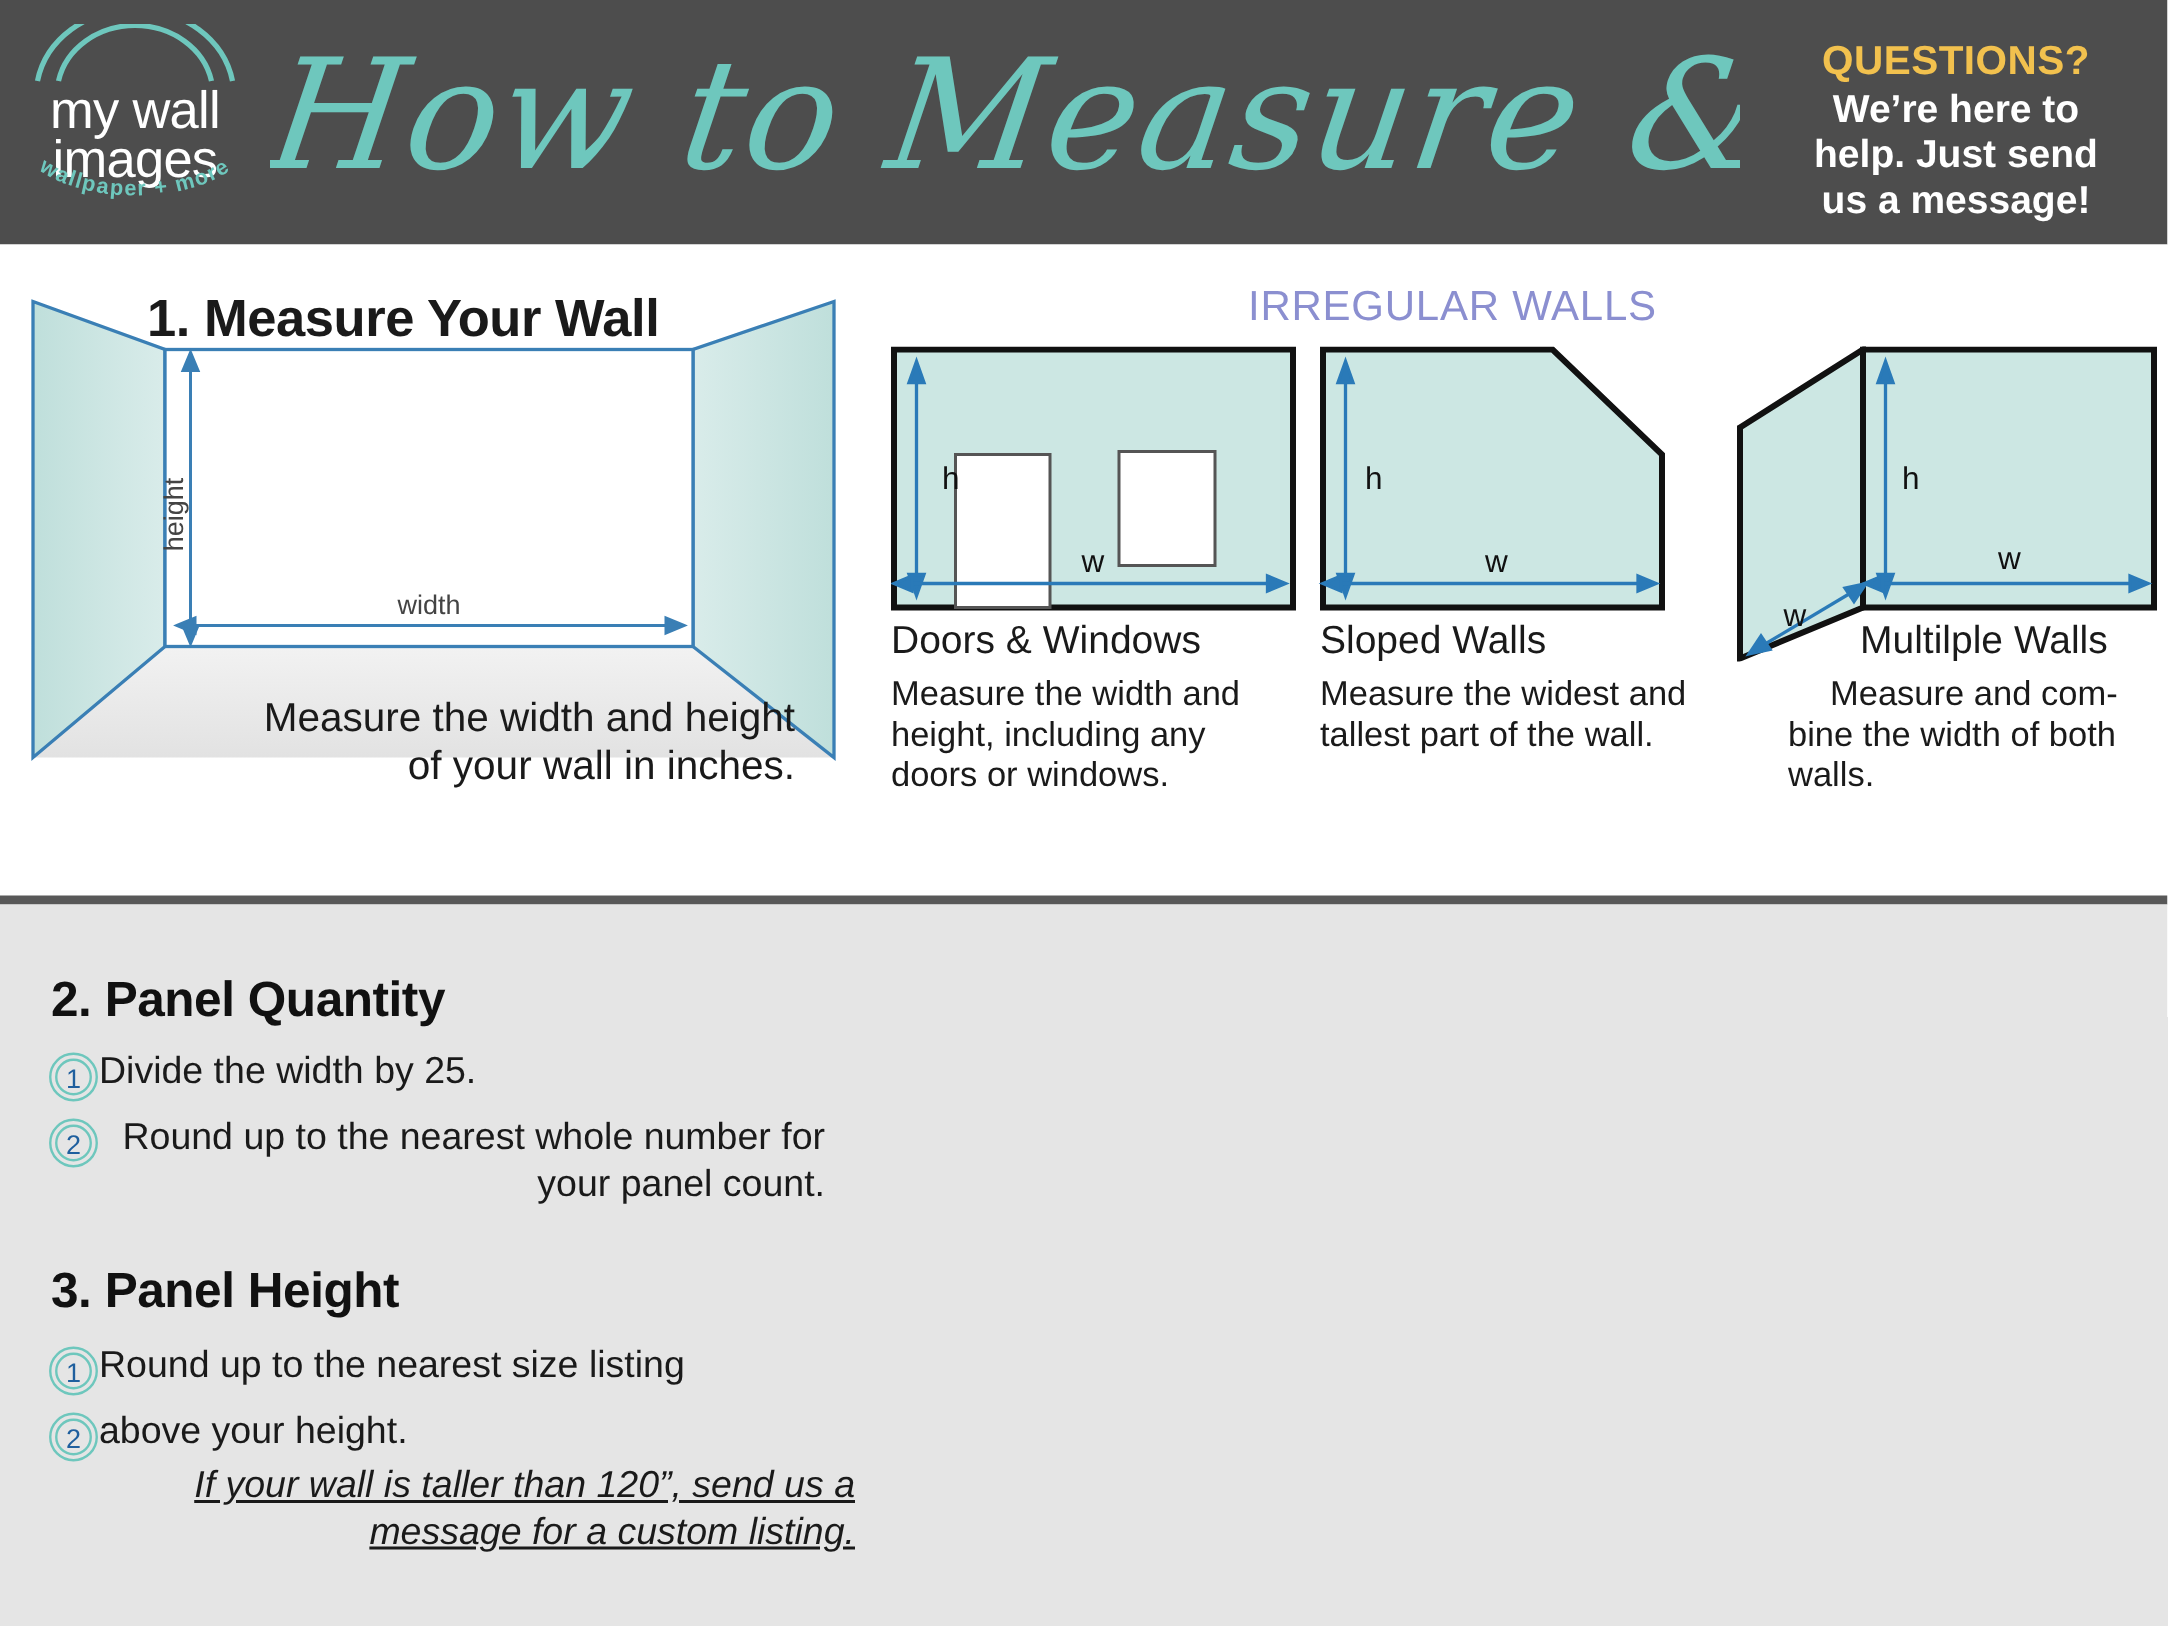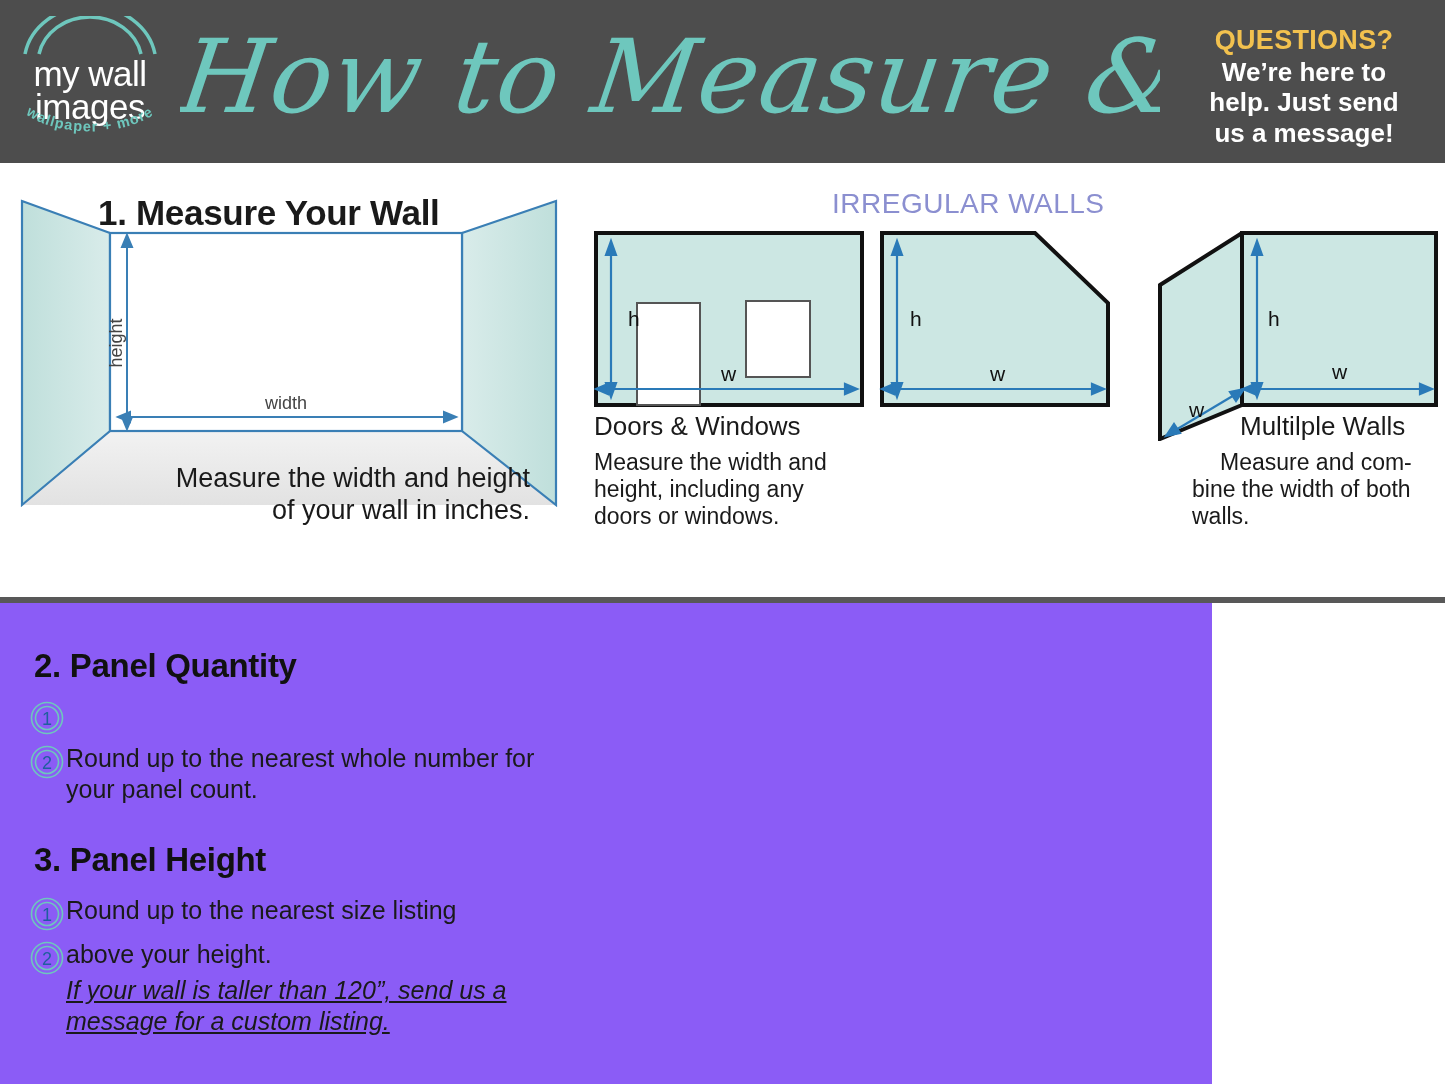--- a/index.html
+++ b/index.html
@@ -73,21 +73,21 @@
   .cap-sl { left: 880px; top: 248px; width: 268px; }
   .cap-mw { left: 1192px; top: 248px; width: 256px; }
   .cap-mw .ttl { margin-left: 48px; }
   .cap-mw .bd  { margin-left: 0px; }
   .cap-mw .bd .first { margin-left: 28px; }
 
   
   .divider { position:absolute; left:0; top:597px; width:1445px; height:6px; background:#585858; }
 
   
-  .sec-two { position:absolute; left:0; top:603px; width:1212px; height:481px; background:#8b5cf6; }
+  .sec-two { position:absolute; left:0; top:603px; width:1445px; height:481px; background:#e5e5e5;text-align:right; }
 
   .h-step { font-size: 33px; font-weight: bold; color:#111; letter-spacing:-0.3px; }
   .step2-head { position:absolute; left: 34px; top: 44px; }
   .step3-head { position:absolute; left: 34px; top: 238px; }
 
   .bullet-row { position:absolute; display:flex; align-items:flex-start; }
   .bnum { width: 36px; flex: 0 0 36px; margin-top: 2px; }
   .btxt { font-size: 25px; line-height: 1.22; color:#1a1a1a; }
   .btxt.italic { font-style: italic; text-decoration: underline; }
 
@@ -250,20 +250,24 @@
           <text x="33" y="186" font-family="'Liberation Sans', sans-serif" font-size="21" fill="#111">w</text>
         </g>
       </svg>
     </div>
 
     <div class="irr-cap cap-dw">
       <span class="ttl">Doors &amp; Windows</span>
       <span class="bd">Measure the width and height, including any doors or windows.</span>
     </div>
 
+    <div class="irr-cap cap-sl">
+      <span class="ttl">Sloped Walls</span>
+      <span class="bd">Measure the widest and tallest part of the wall.</span>
+    </div>
 
     <div class="irr-cap cap-mw">
       <span class="ttl">Multilple Walls</span>
       <span class="bd"><span class="first">Measure and com-</span><span>bine the width of both walls.</span></span>
     </div>
   </div>
 
   <div class="divider"></div>
 
   <div class="sec-two">
@@ -271,20 +275,21 @@
     <div class="h-step step2-head">2. Panel Quantity</div>
 
     <div class="bullet-row b2a">
       <span class="bnum">
         <svg width="34" height="34" viewBox="0 0 34 34">
           <circle cx="17" cy="17" r="15.5" fill="none" stroke="#6ec7bd" stroke-width="1.6"></circle>
           <circle cx="17" cy="17" r="11.5" fill="none" stroke="#6ec7bd" stroke-width="1.6"></circle>
           <text x="17" y="24" text-anchor="middle" font-family="'Liberation Sans', sans-serif" font-size="18" fill="#1f5f9e">1</text>
         </svg>
       </span>
+      <span class="btxt">Divide the width by 25.</span>
     </div>
 
     <div class="bullet-row b2b">
       <span class="bnum">
         <svg width="34" height="34" viewBox="0 0 34 34">
           <circle cx="17" cy="17" r="15.5" fill="none" stroke="#6ec7bd" stroke-width="1.6"></circle>
           <circle cx="17" cy="17" r="11.5" fill="none" stroke="#6ec7bd" stroke-width="1.6"></circle>
           <text x="17" y="24" text-anchor="middle" font-family="'Liberation Sans', sans-serif" font-size="18" fill="#1f5f9e">2</text>
         </svg>
       </span>

